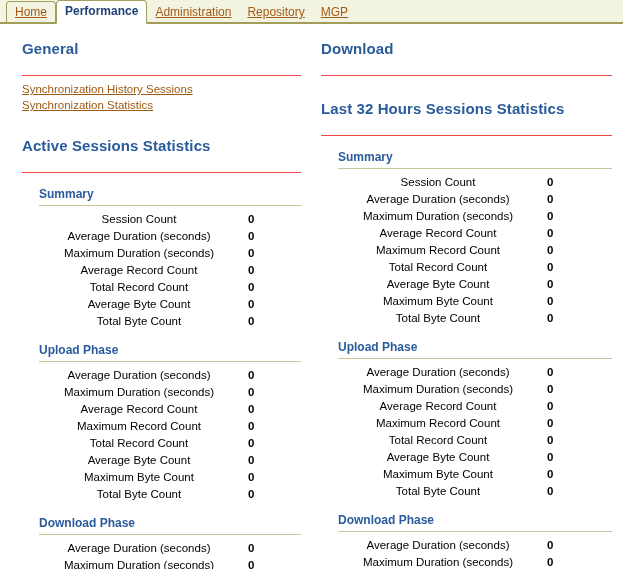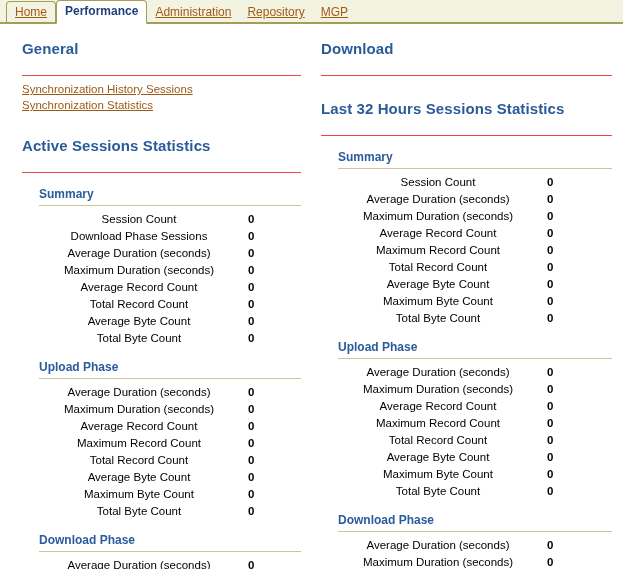--- a/index.html
+++ b/index.html
@@ -169,24 +169,20 @@
       <div class="h1 sect">Active Sessions Statistics</div>
       <div id="active-groups">
           <div class="h2">Summary</div>
           <table class="stats">
             <tbody>
               <tr>
                 <td class="lbl">Session Count</td>
                 <td class="val">0</td>
               </tr>
               <tr>
-                <td class="lbl">Download Phase Sessions</td>
-                <td class="val">0</td>
-              </tr>
-              <tr>
                 <td class="lbl">Average Duration (seconds)</td>
                 <td class="val">0</td>
               </tr>
               <tr>
                 <td class="lbl">Maximum Duration (seconds)</td>
                 <td class="val">0</td>
               </tr>
               <tr>
                 <td class="lbl">Average Record Count</td>
                 <td class="val">0</td>

